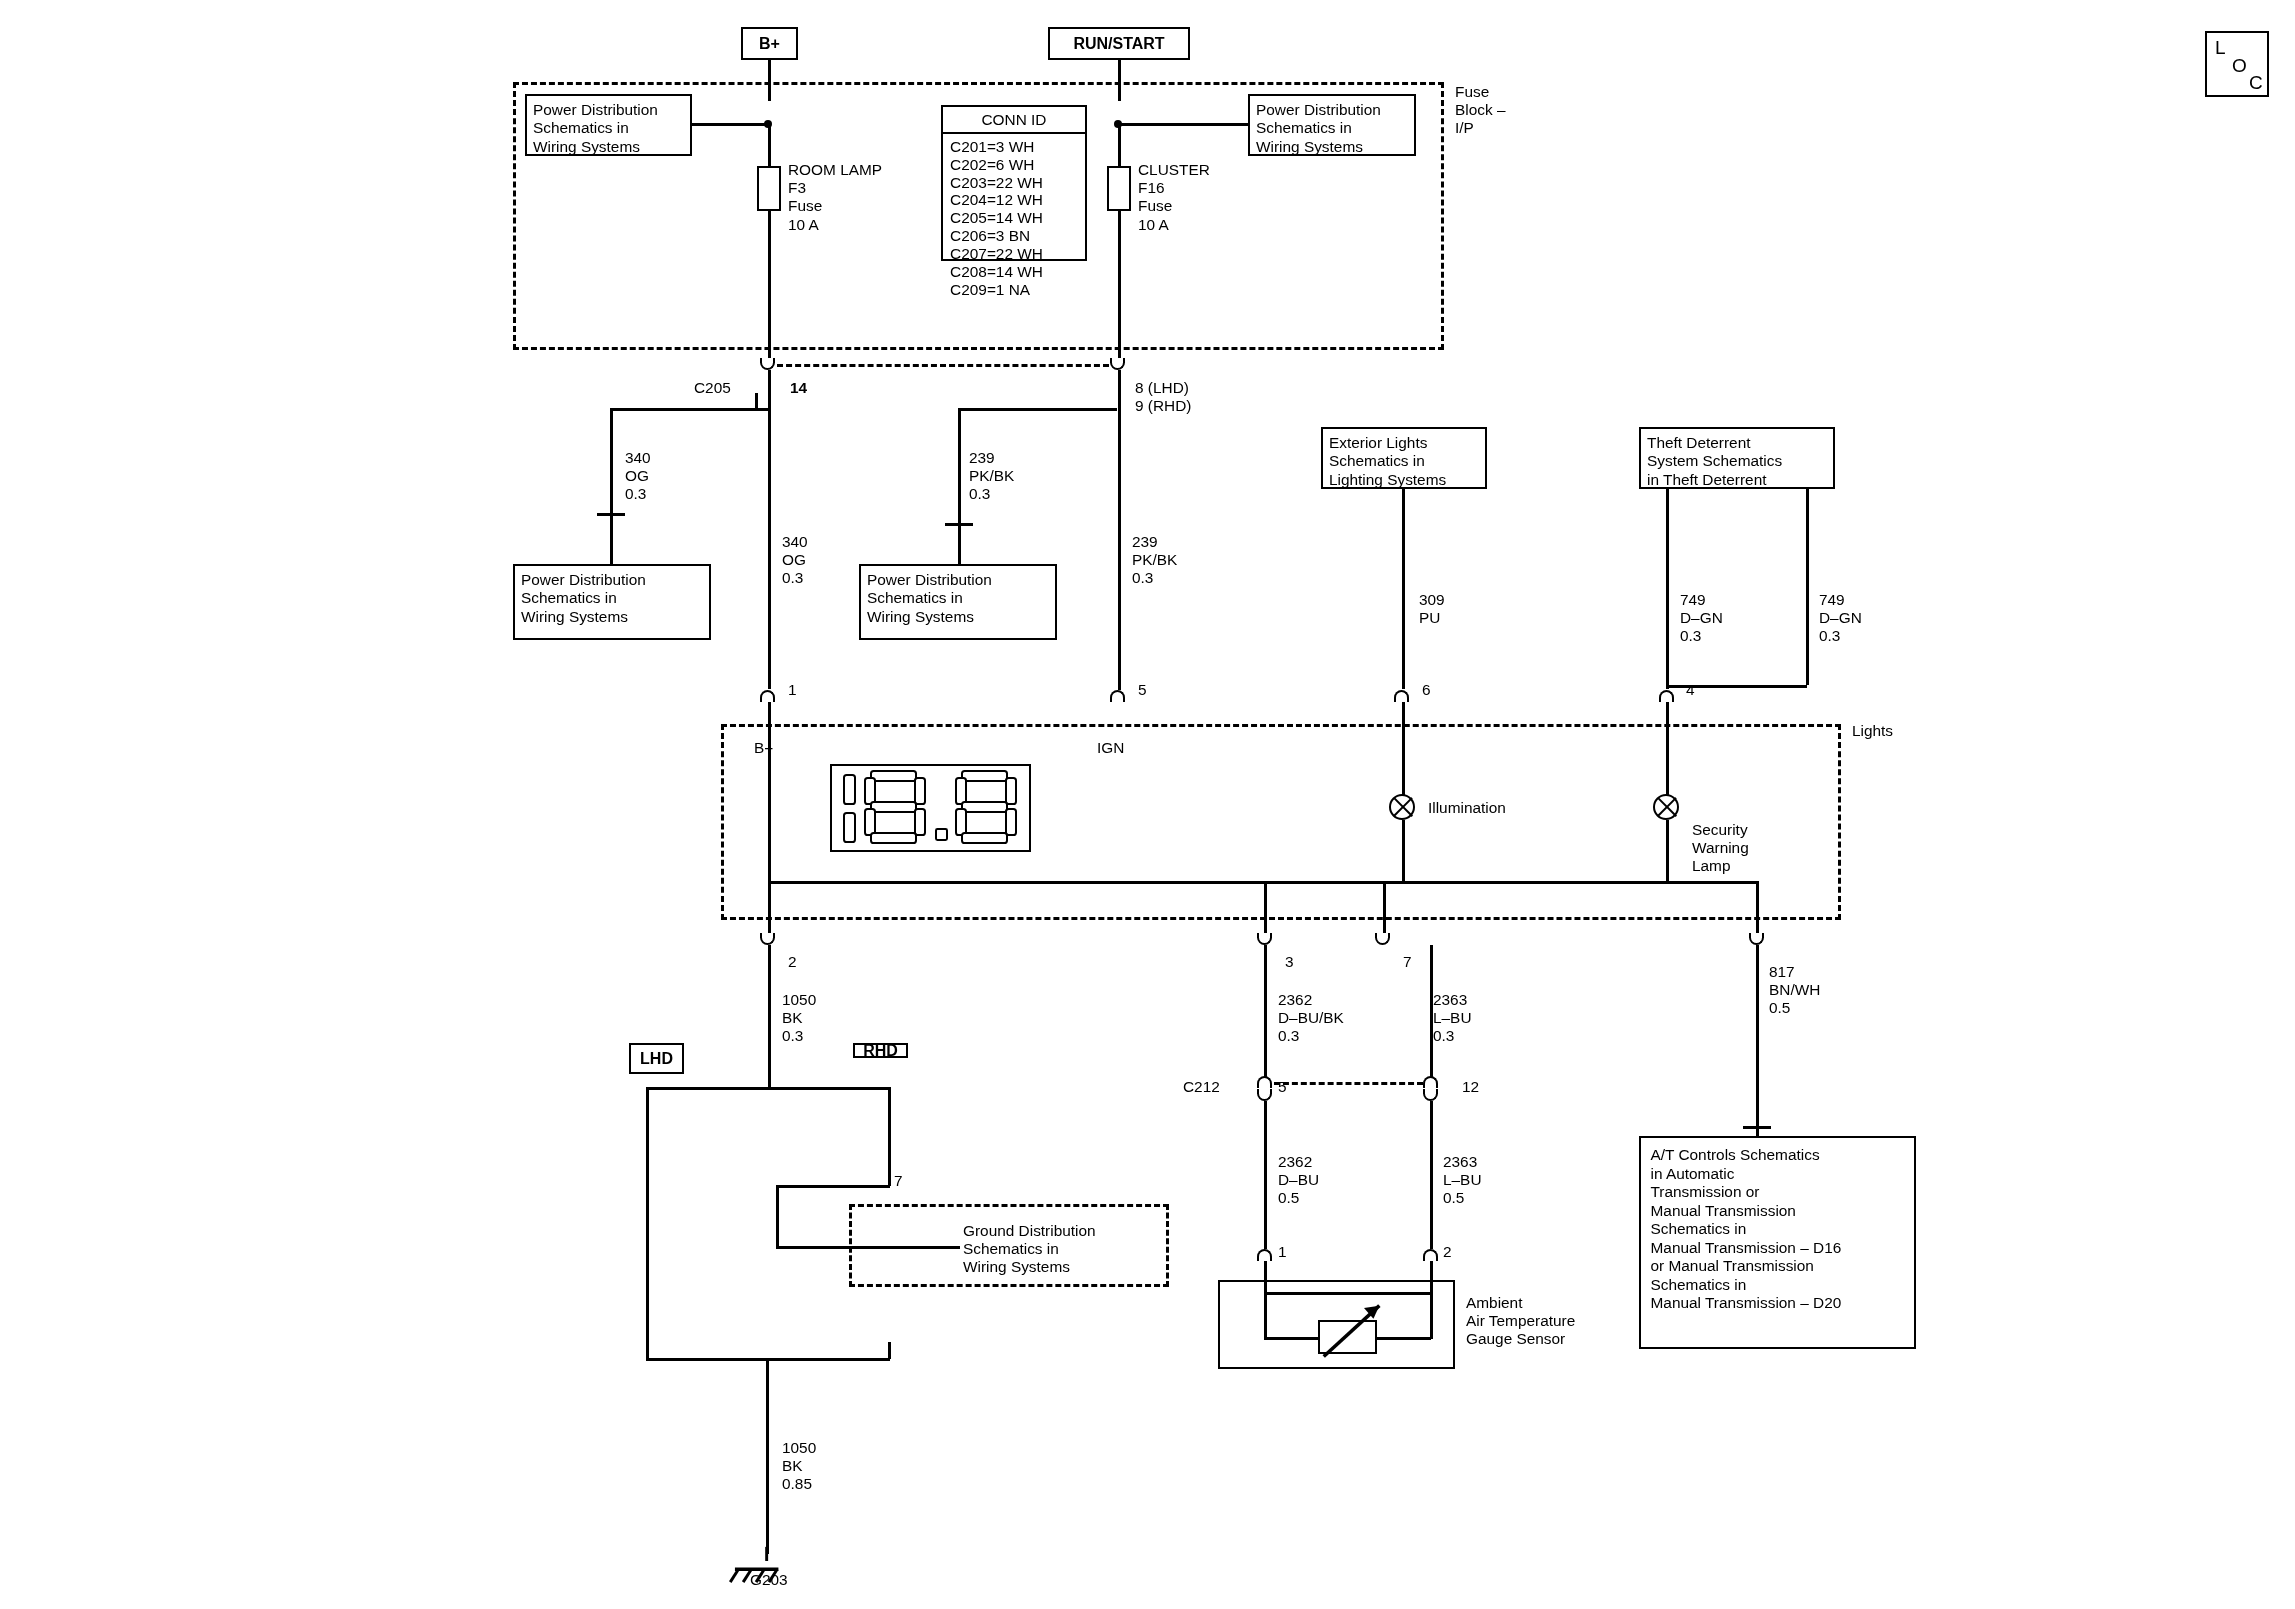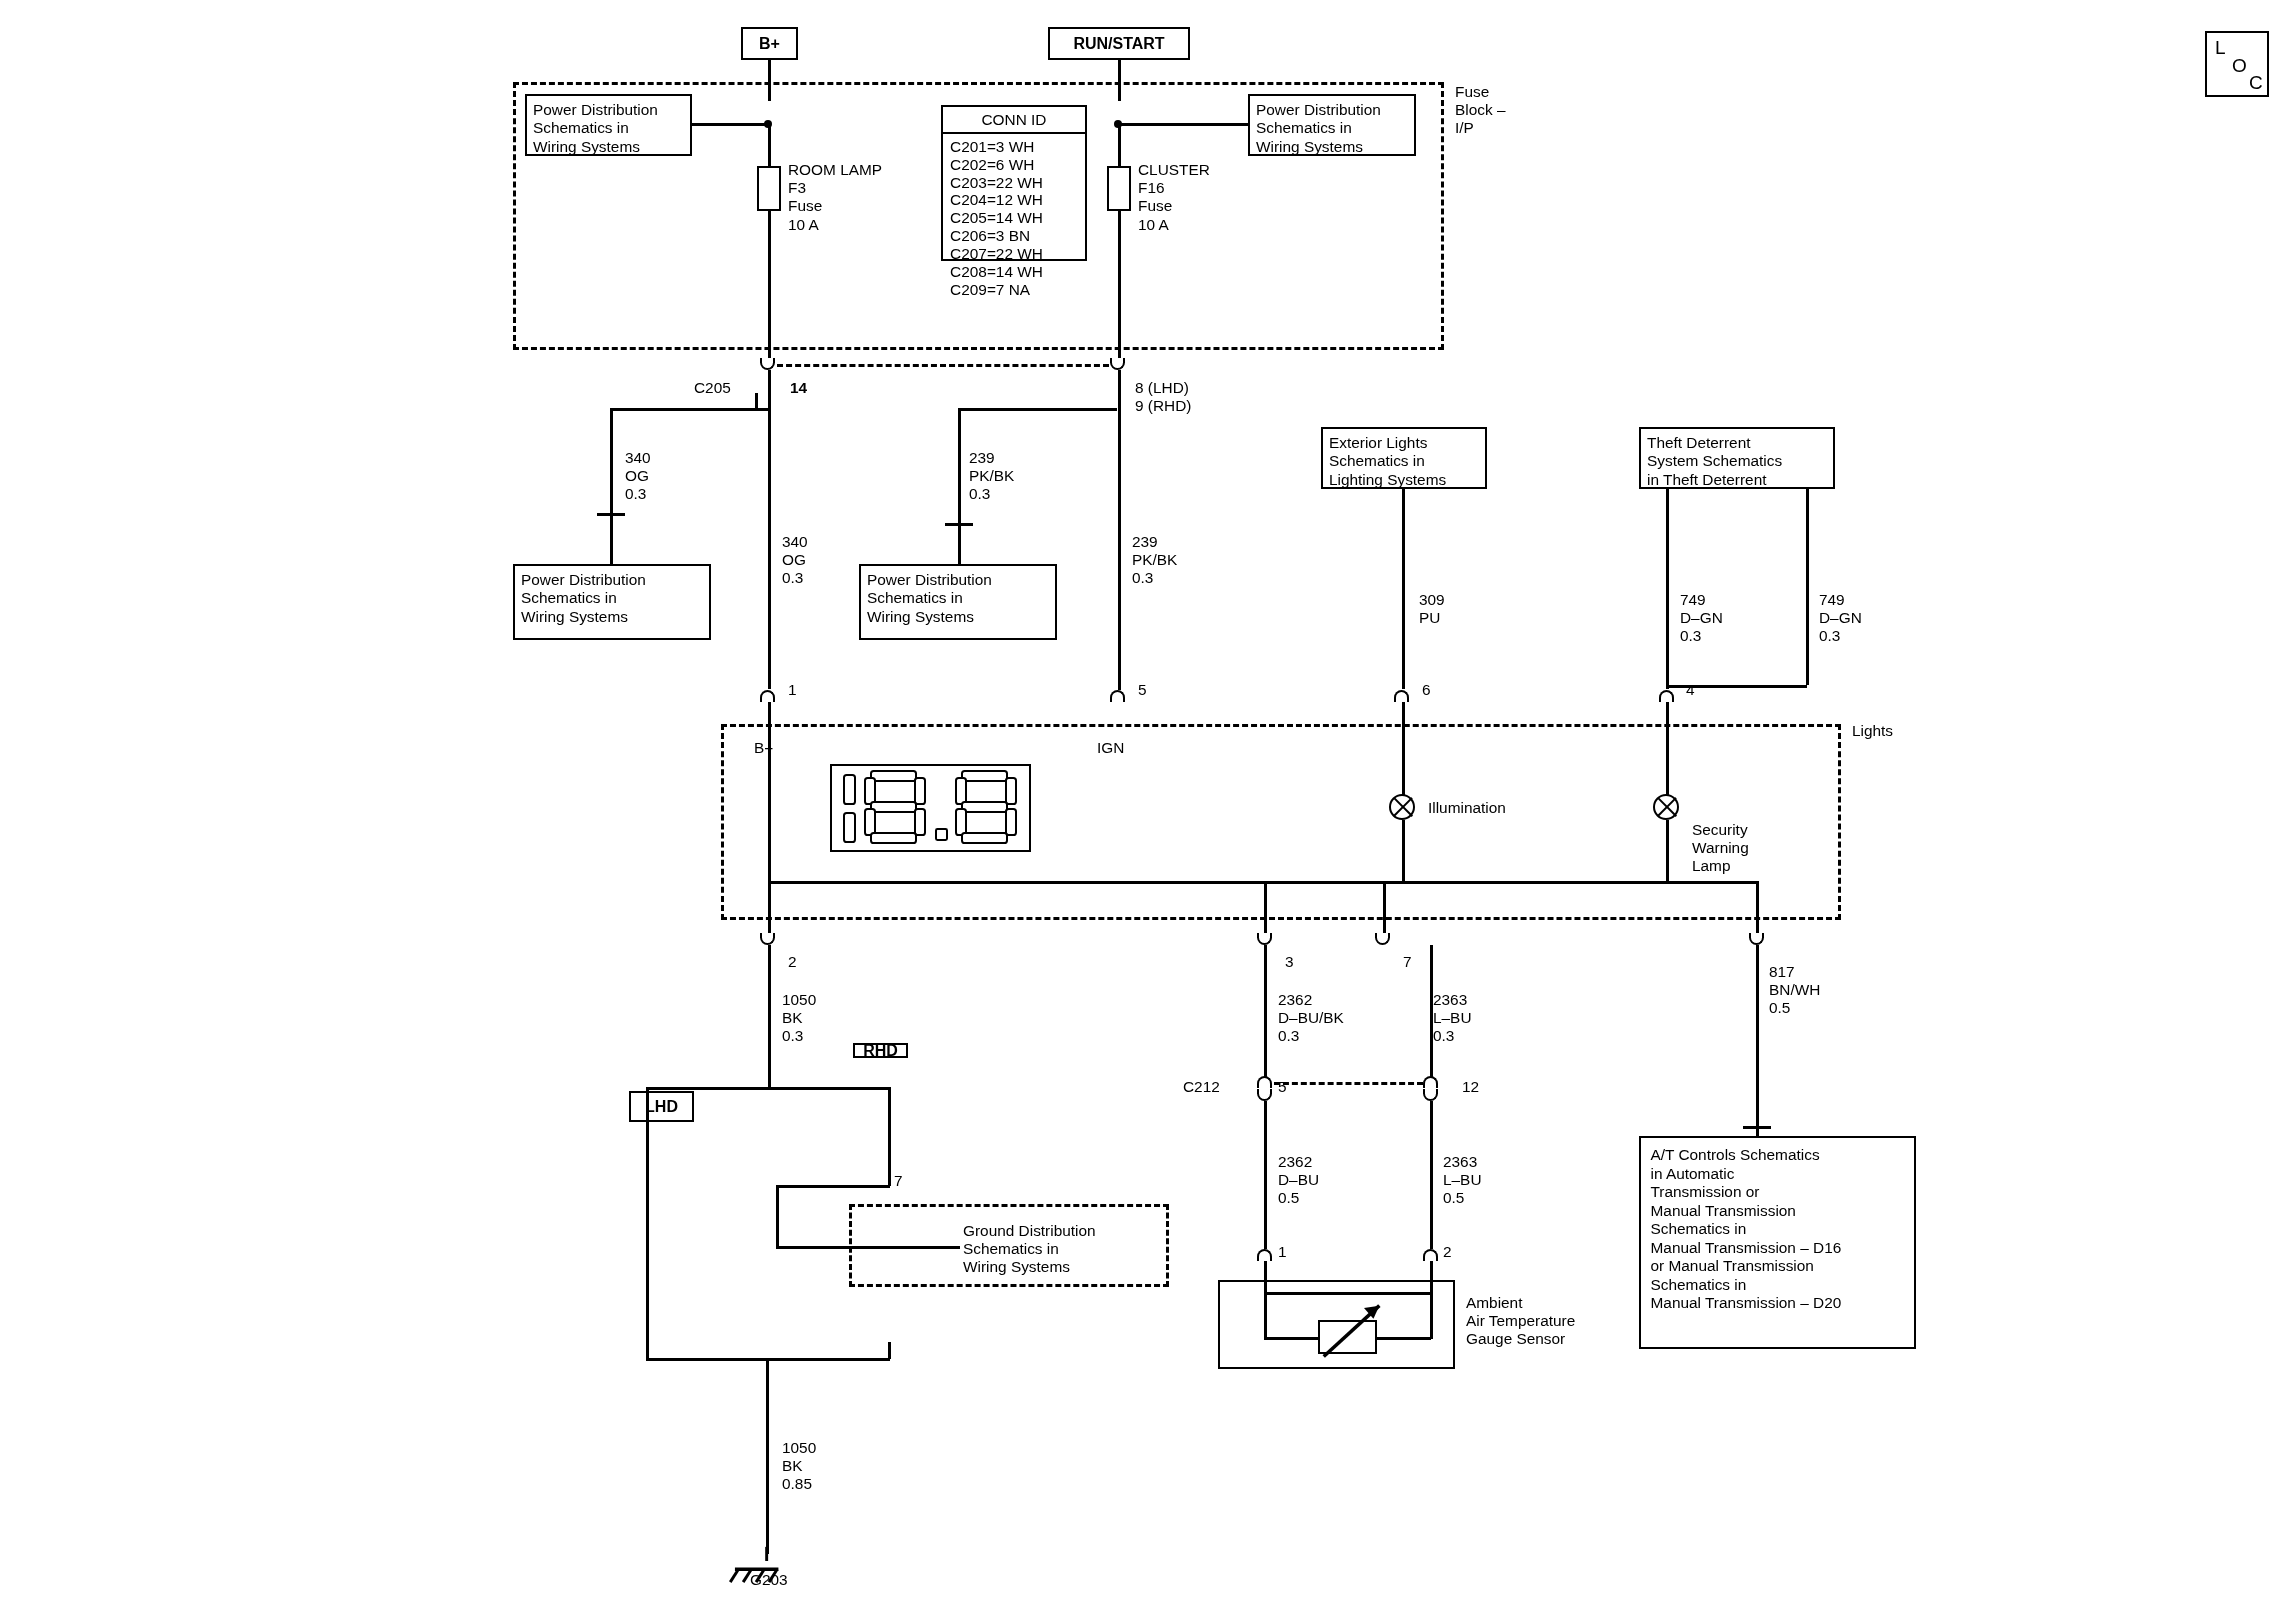--- a/index.html
+++ b/index.html
@@ -76,21 +76,21 @@
   <div class="conn" style="left:941px;top:105px;width:146px;height:156px;">
     <div class="connhdr">CONN ID</div>
     <div class="connbody"><span>C201=3 WH</span>
 <span>C202=6 WH</span>
 <span>C203=22 WH</span>
 <span>C204=12 WH</span>
 <span>C205=14 WH</span>
 <span>C206=3 BN</span>
 <span>C207=22 WH</span>
 <span>C208=14 WH</span>
-<span>C209=7 NA</span></div>
+<span>C209=1 NA</span></div>
   </div>
 
   <div class="vline thick" style="left:768px;top:123px;height:43px;"></div>
   <div class="fuse" style="left:757px;top:166px;width:24px;height:45px;"></div>
   <div class="lbl" style="left:788px;top:161px;">ROOM LAMP
 F3
 Fuse
 10 A</div>
   <div class="vline thick" style="left:768px;top:211px;height:151px;"></div>
 
@@ -242,21 +242,21 @@
 D–BU/BK
 0.3</div>
   <div class="lbl" style="left:1433px;top:991px;">2363
 L–BU
 0.3</div>
   <div class="lbl" style="left:1769px;top:963px;">817
 BN/WH
 0.5</div>
 
   <div class="vline thick" style="left:768px;top:945px;height:142px;"></div>
-  <div class="tag" style="left:629px;top:1043px;width:65px;height:31px;margin-top:48px;">LHD</div>
+  <div class="tag" style="left:629px;top:1043px;width:55px;height:31px;">LHD</div>
   <div class="tag" style="left:853px;top:1043px;width:55px;height:15px;text-decoration:underline;">RHD</div>
 
   <div class="hline thick" style="left:646px;top:1087px;width:244px;"></div>
   <div class="vline thick" style="left:646px;top:1087px;height:16.6px;"></div>
   <div class="vline thick" style="left:888px;top:1087px;height:16.6px;"></div>
 
   <div class="vline thick" style="left:646px;top:1103px;height:255px;"></div>
 
   <div class="vline thick" style="left:888px;top:1103px;height:83px;"></div>
   <div class="hline thick" style="left:776px;top:1185px;width:114px;"></div>

